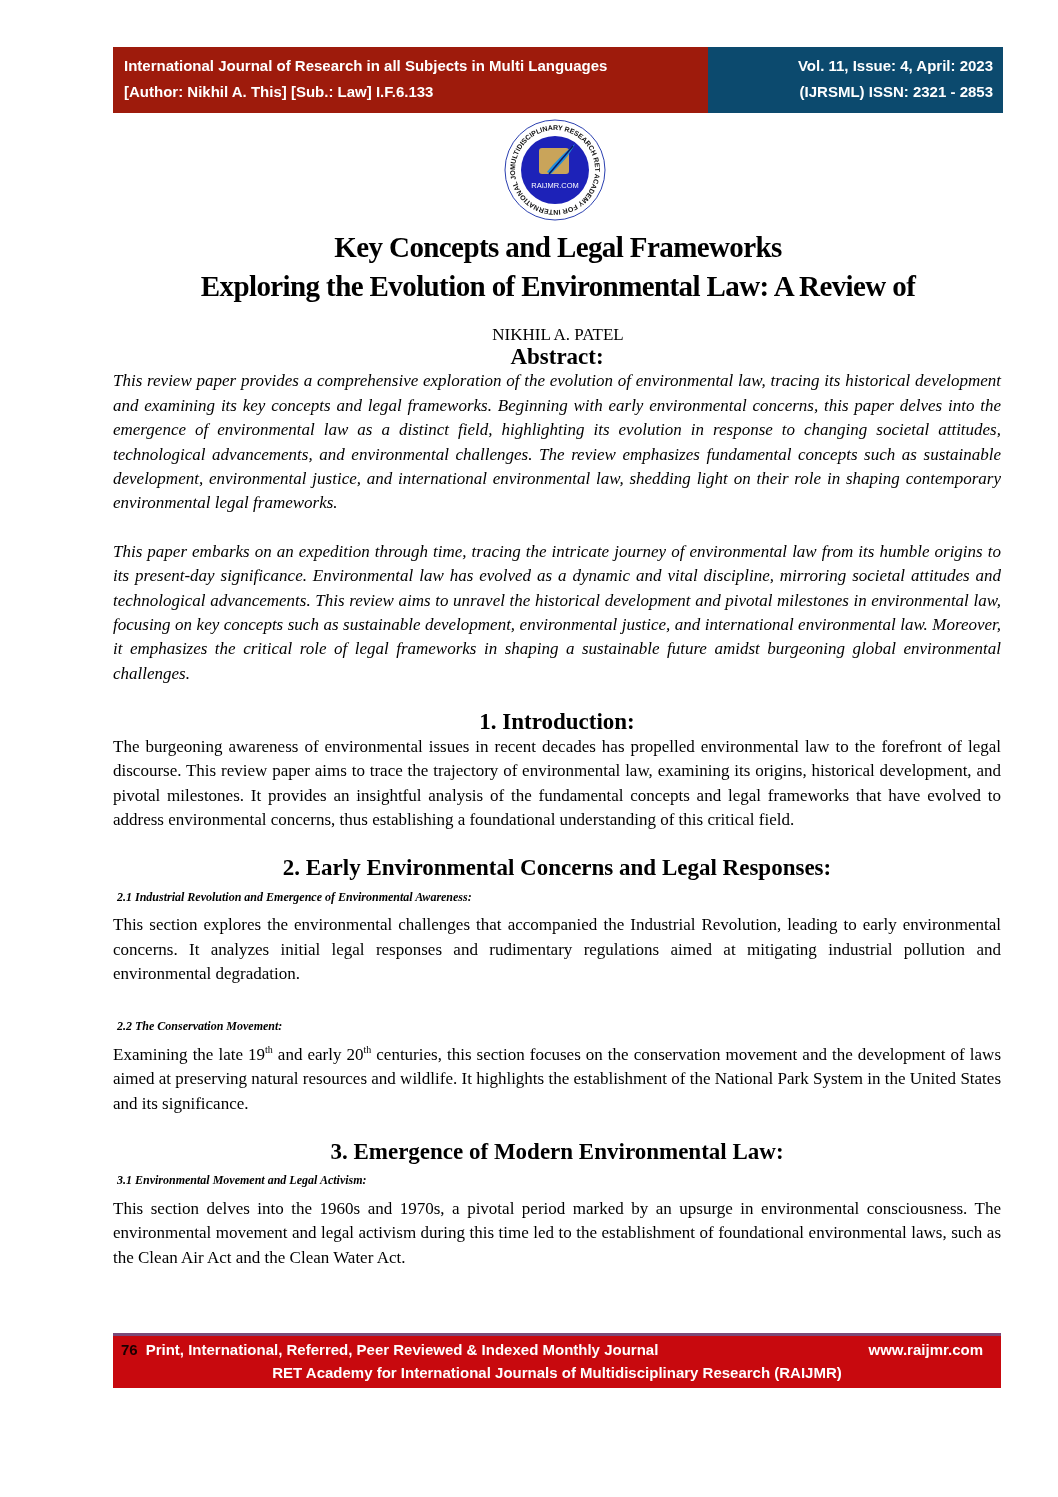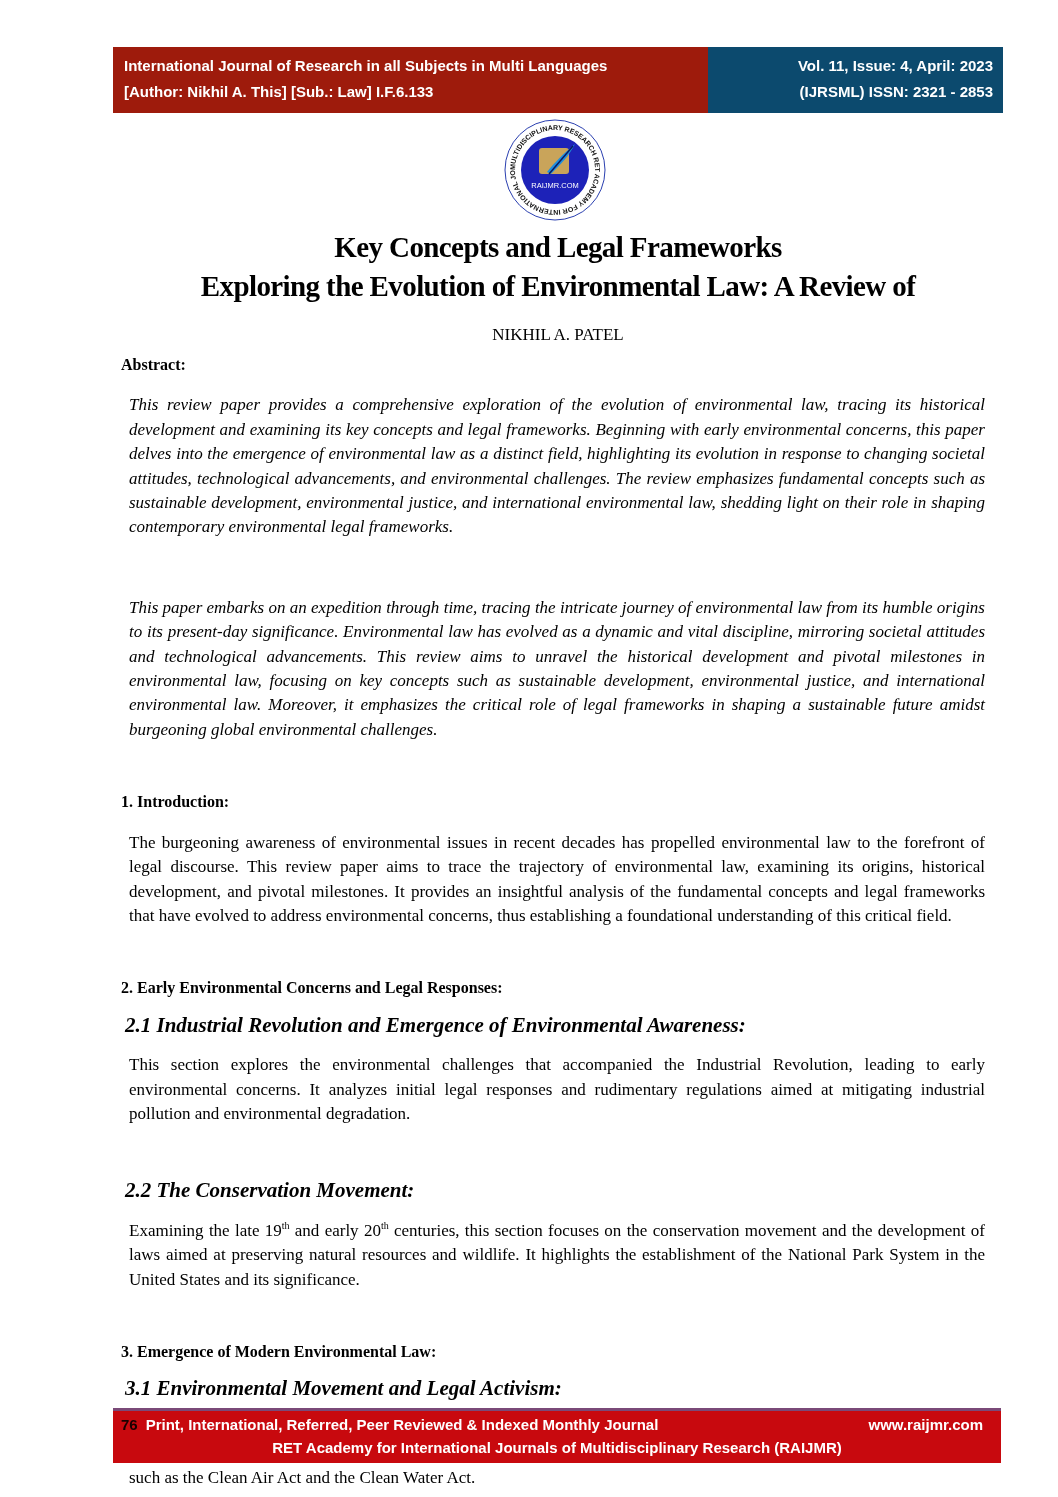--- a/index.html
+++ b/index.html
@@ -9,28 +9,28 @@
   .header-left { background:#9e1b0c; width:595px; height:100%; box-sizing:border-box; padding:6px 12px 0 11px; }
   .header-right { background:#0c4a6e; flex:1; height:100%; box-sizing:border-box; padding:6px 10px 0 0; text-align:right; }
   .header .line { font-family:"Liberation Sans", sans-serif; font-weight:bold; font-size:15px; color:#ffffff; line-height:26px; white-space:nowrap; }
 
   .logo { position:absolute; left:503px; top:118px; width:104px; height:104px; }
 
   .title { position:absolute; left:113px; top:228px; width:890px; text-align:center; font-family:"Liberation Serif", serif; font-weight:bold; font-size:29px; line-height:39px; letter-spacing:-0.6px; }
   .author { position:absolute; left:113px; top:325px; width:890px; text-align:center; font-size:17px; }
 
   .content { position:absolute; left:113px; top:345px; width:888px; font-size:17px; line-height:24.4px; }
-  .content p { margin:16px; text-align:justify; }
+  .content p { margin:0; text-align:justify; }
   .content .italic { font-style:italic; }
-  .content h3 { margin:8px; font-size:16px; font-weight:bold; line-height:24.4px; }
-  .content h4 { margin:12px; font-size:21px; font-weight:bold; font-style:italic; line-height:24.4px; }
+  .content h3 { margin:0; font-size:23px; font-weight:bold; line-height:24.4px;text-align:center; }
+  .content h4 { margin:4px; font-size:12px; font-weight:bold; font-style:italic; line-height:24.4px; }
   .gap { height:24px; }
   sup { font-size:10px; line-height:0; }
 
-  .footer { position:absolute; left:113px; top:1408px; width:888px; height:55px; background:#c8090e; border-top:3px solid #7a4a78; box-sizing:border-box; font-family:"Liberation Sans", sans-serif; font-weight:bold; color:#fff; font-size:15px; }
+  .footer { position:absolute; left:113px; top:1333px; width:888px; height:55px; background:#c8090e; border-top:3px solid #7a4a78; box-sizing:border-box; font-family:"Liberation Sans", sans-serif; font-weight:bold; color:#fff; font-size:15px; }
   .footer .row1 { position:absolute; left:8px; top:3px; right:18px; display:flex; justify-content:space-between; line-height:22px; }
   .footer .pagenum { color:#1a0000; margin-right:8px; }
   .footer .row2 { position:absolute; left:0; right:0; top:26px; text-align:center; line-height:22px; }
 </style>
 </head>
 <body>
 
 <div class="header">
   <div class="header-left">
     <div class="line">International Journal of Research in all Subjects in Multi Languages</div>

